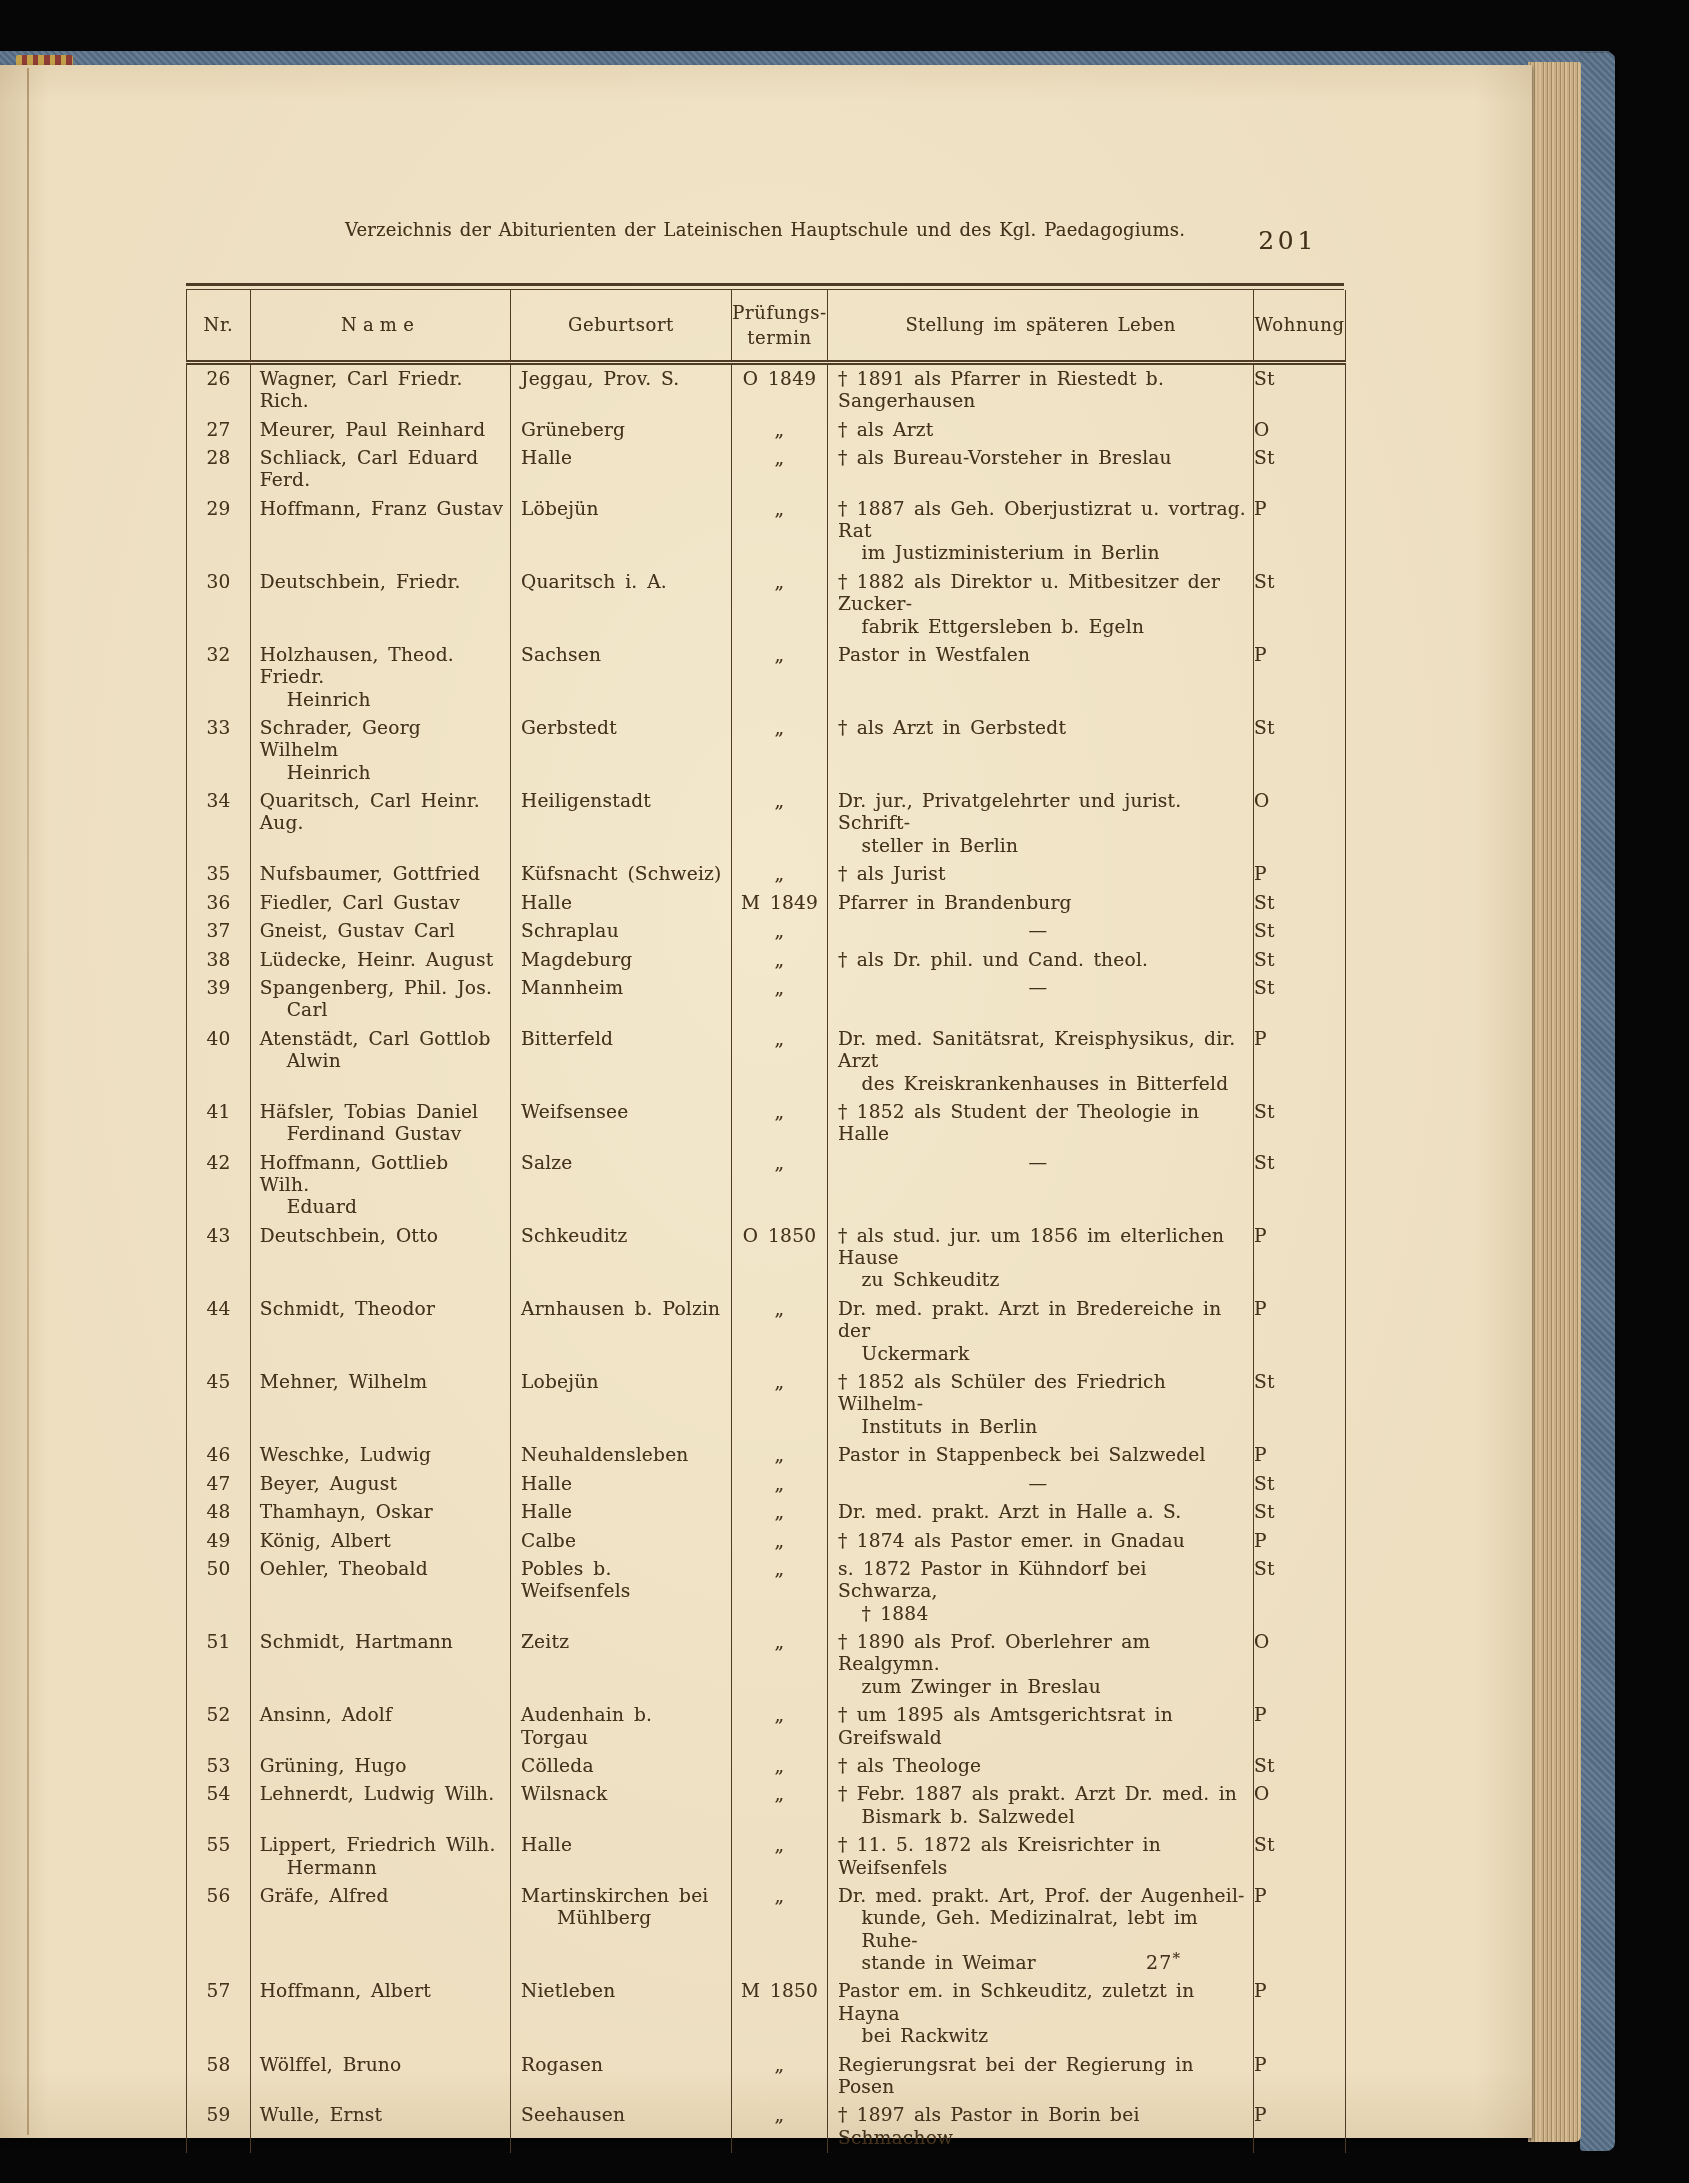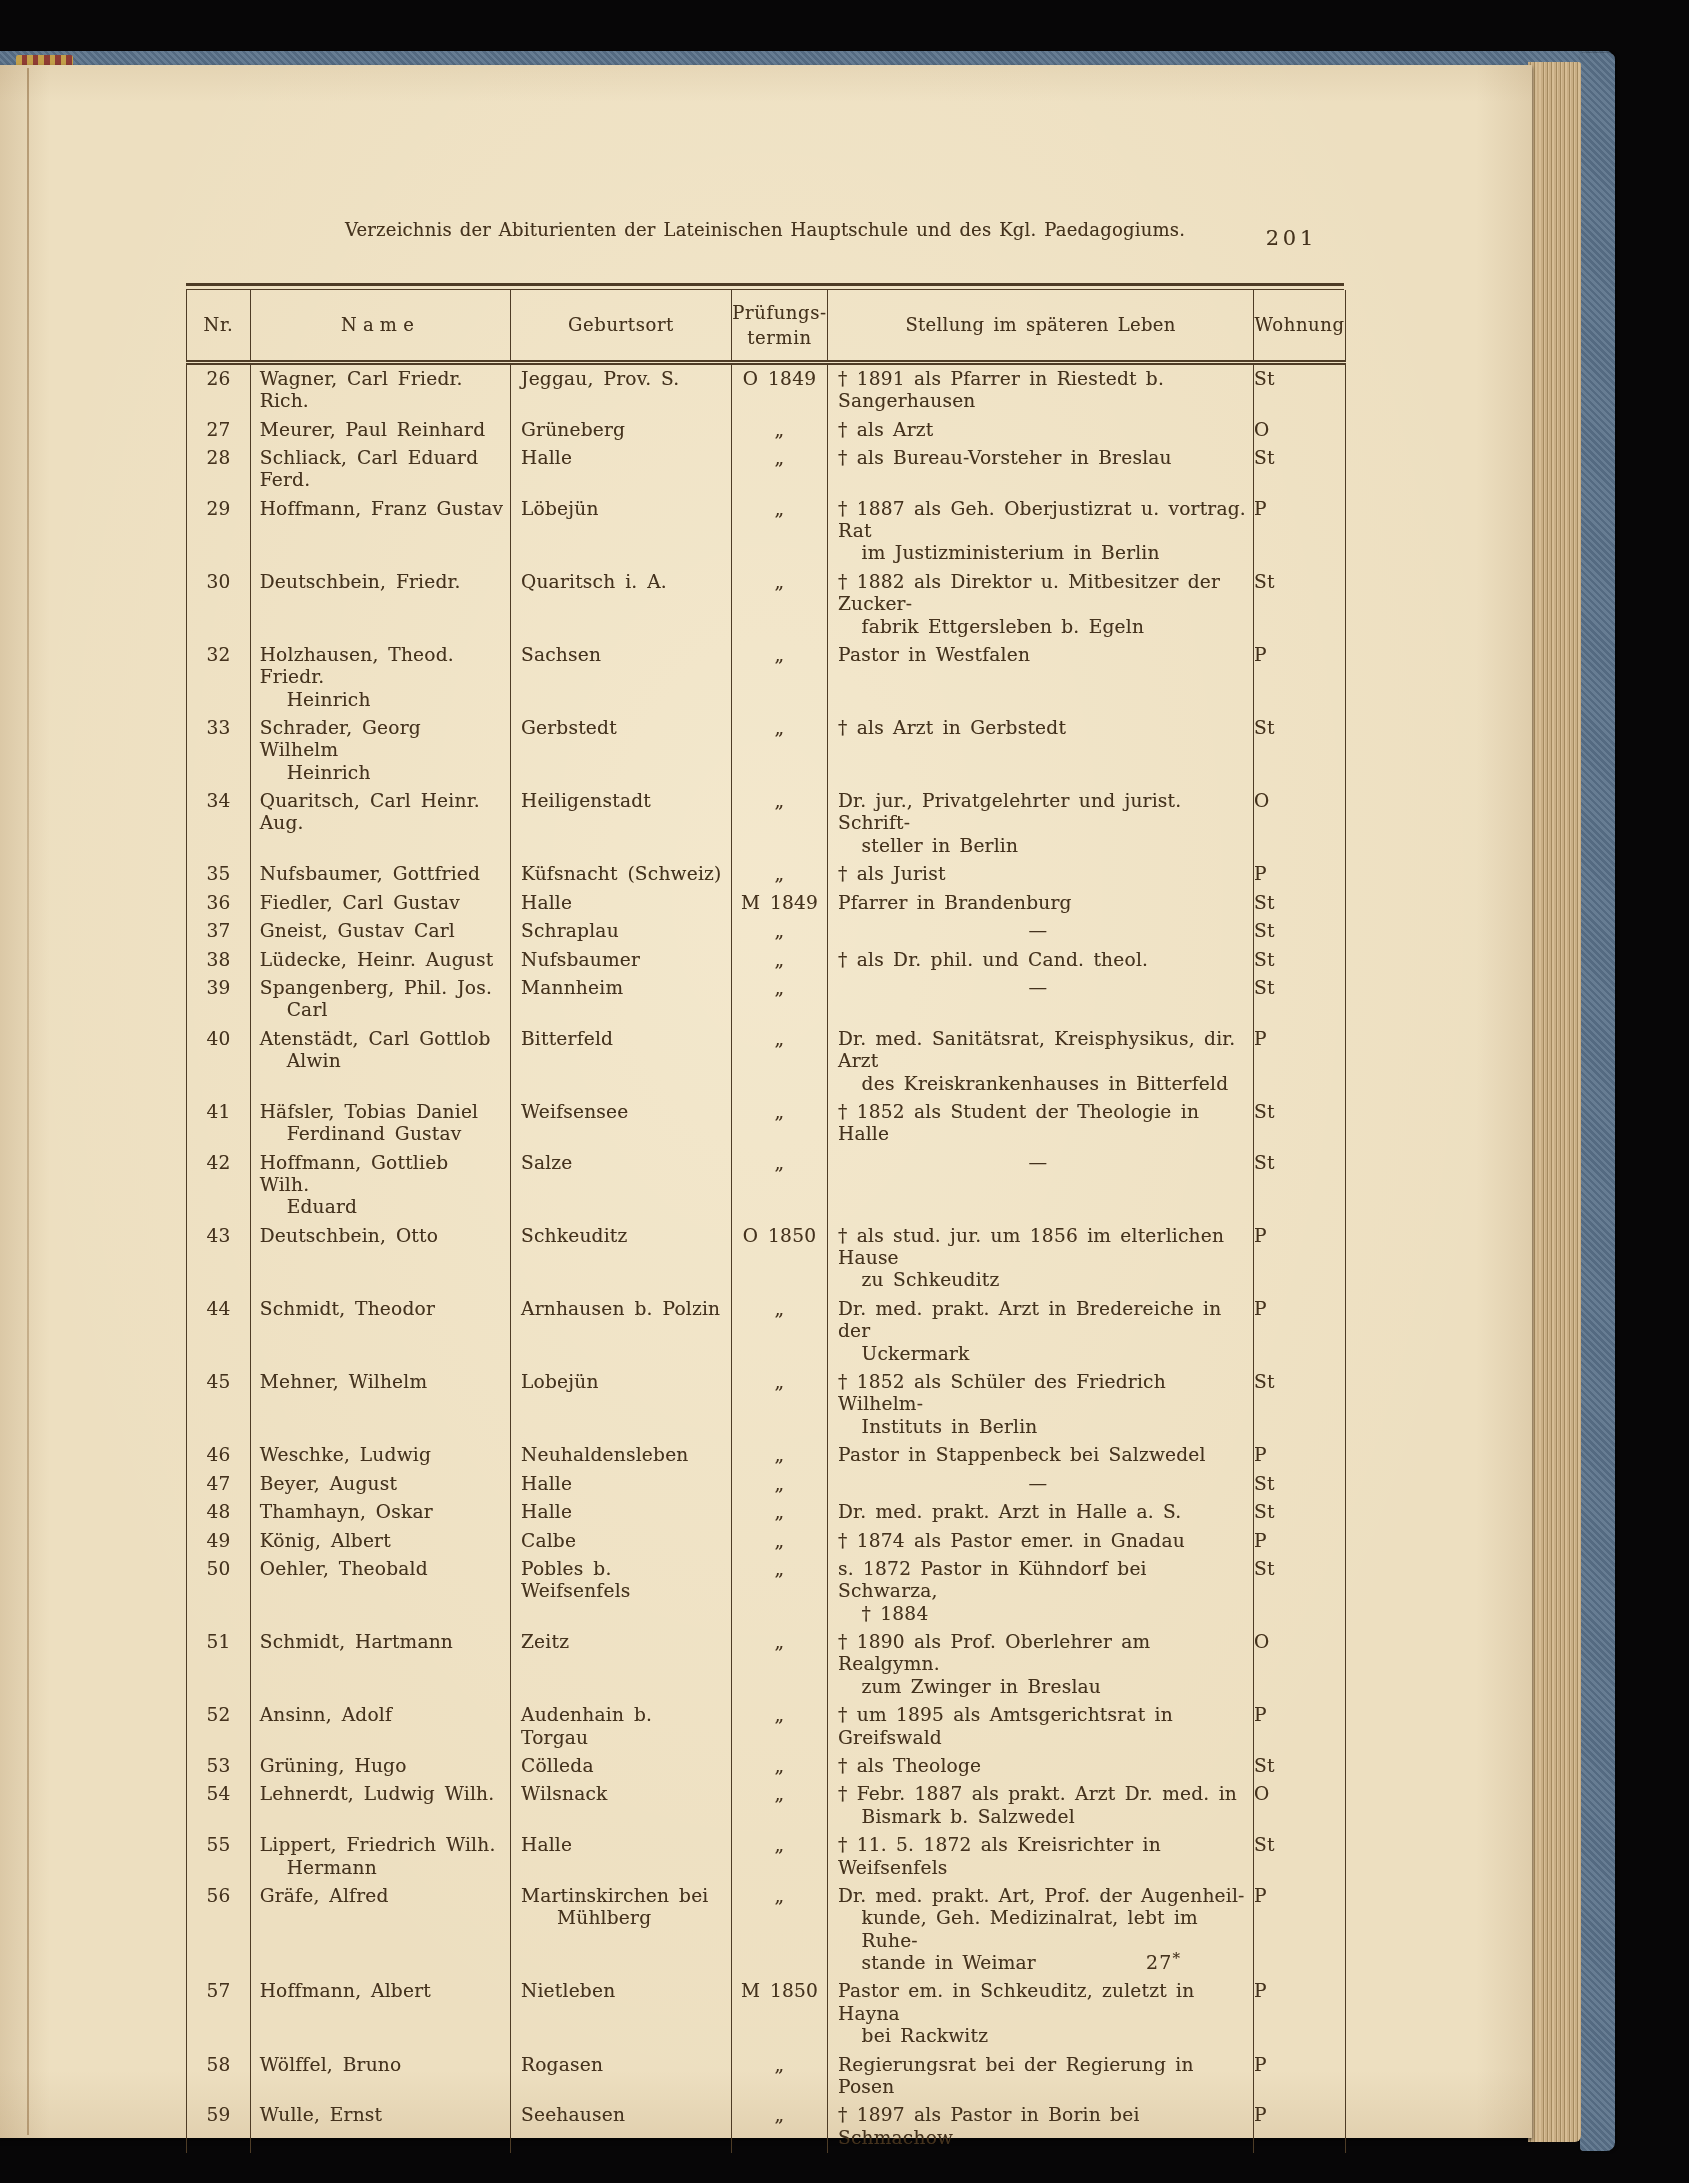--- a/index.html
+++ b/index.html
@@ -58,21 +58,21 @@
     background:linear-gradient(180deg,rgba(140,104,60,.55),rgba(140,104,60,.28) 40%,rgba(140,104,60,.5));
   }
   .text{ text-shadow:0 0 0.6px rgba(70,50,28,.35); }
 
   
   .title-row{position:absolute;left:186px;top:154px;width:1158px;height:32px;}
   .running-header{
     width:100%;text-align:center;font-size:18px;letter-spacing:0.2px;word-spacing:1.9px;
   }
   .page-number{
-    position:absolute;top:7.4px;right:27px;font-size:21px;letter-spacing:3.7px;
+    position:absolute;top:7.4px;right:27px;font-size:25px;letter-spacing:3.7px;
   }
 
   
   .table-wrap{position:absolute;left:186px;top:218px;width:1158px;}
   .rule-top{height:6.8px;border-top:3.7px solid var(--rule);border-bottom:1.2px solid var(--rule);}
   table.datatable{
     width:100%;border-collapse:collapse;table-layout:fixed;
     border-left:1.2px solid var(--rule);border-right:1.2px solid var(--rule);
     font-size:18.6px;line-height:22.3px;
   }
@@ -374,21 +374,21 @@
               </td>
             </tr>
             <tr>
               <td class="nr">
                 <div class="ln">38</div>
               </td>
               <td class="name">
                 <div class="ln">Lüdecke, Heinr. August</div>
               </td>
               <td class="geb">
-                <div class="ln">Nufsbaumer</div>
+                <div class="ln">Magdeburg</div>
               </td>
               <td class="termin">
                 <div class="ln">„</div>
               </td>
               <td class="stellung">
                 <div class="ln">† als Dr. phil. und Cand. theol.</div>
               </td>
               <td class="wohnung" style="border-right: none;">
                 <div class="ln">St</div>
               </td>

